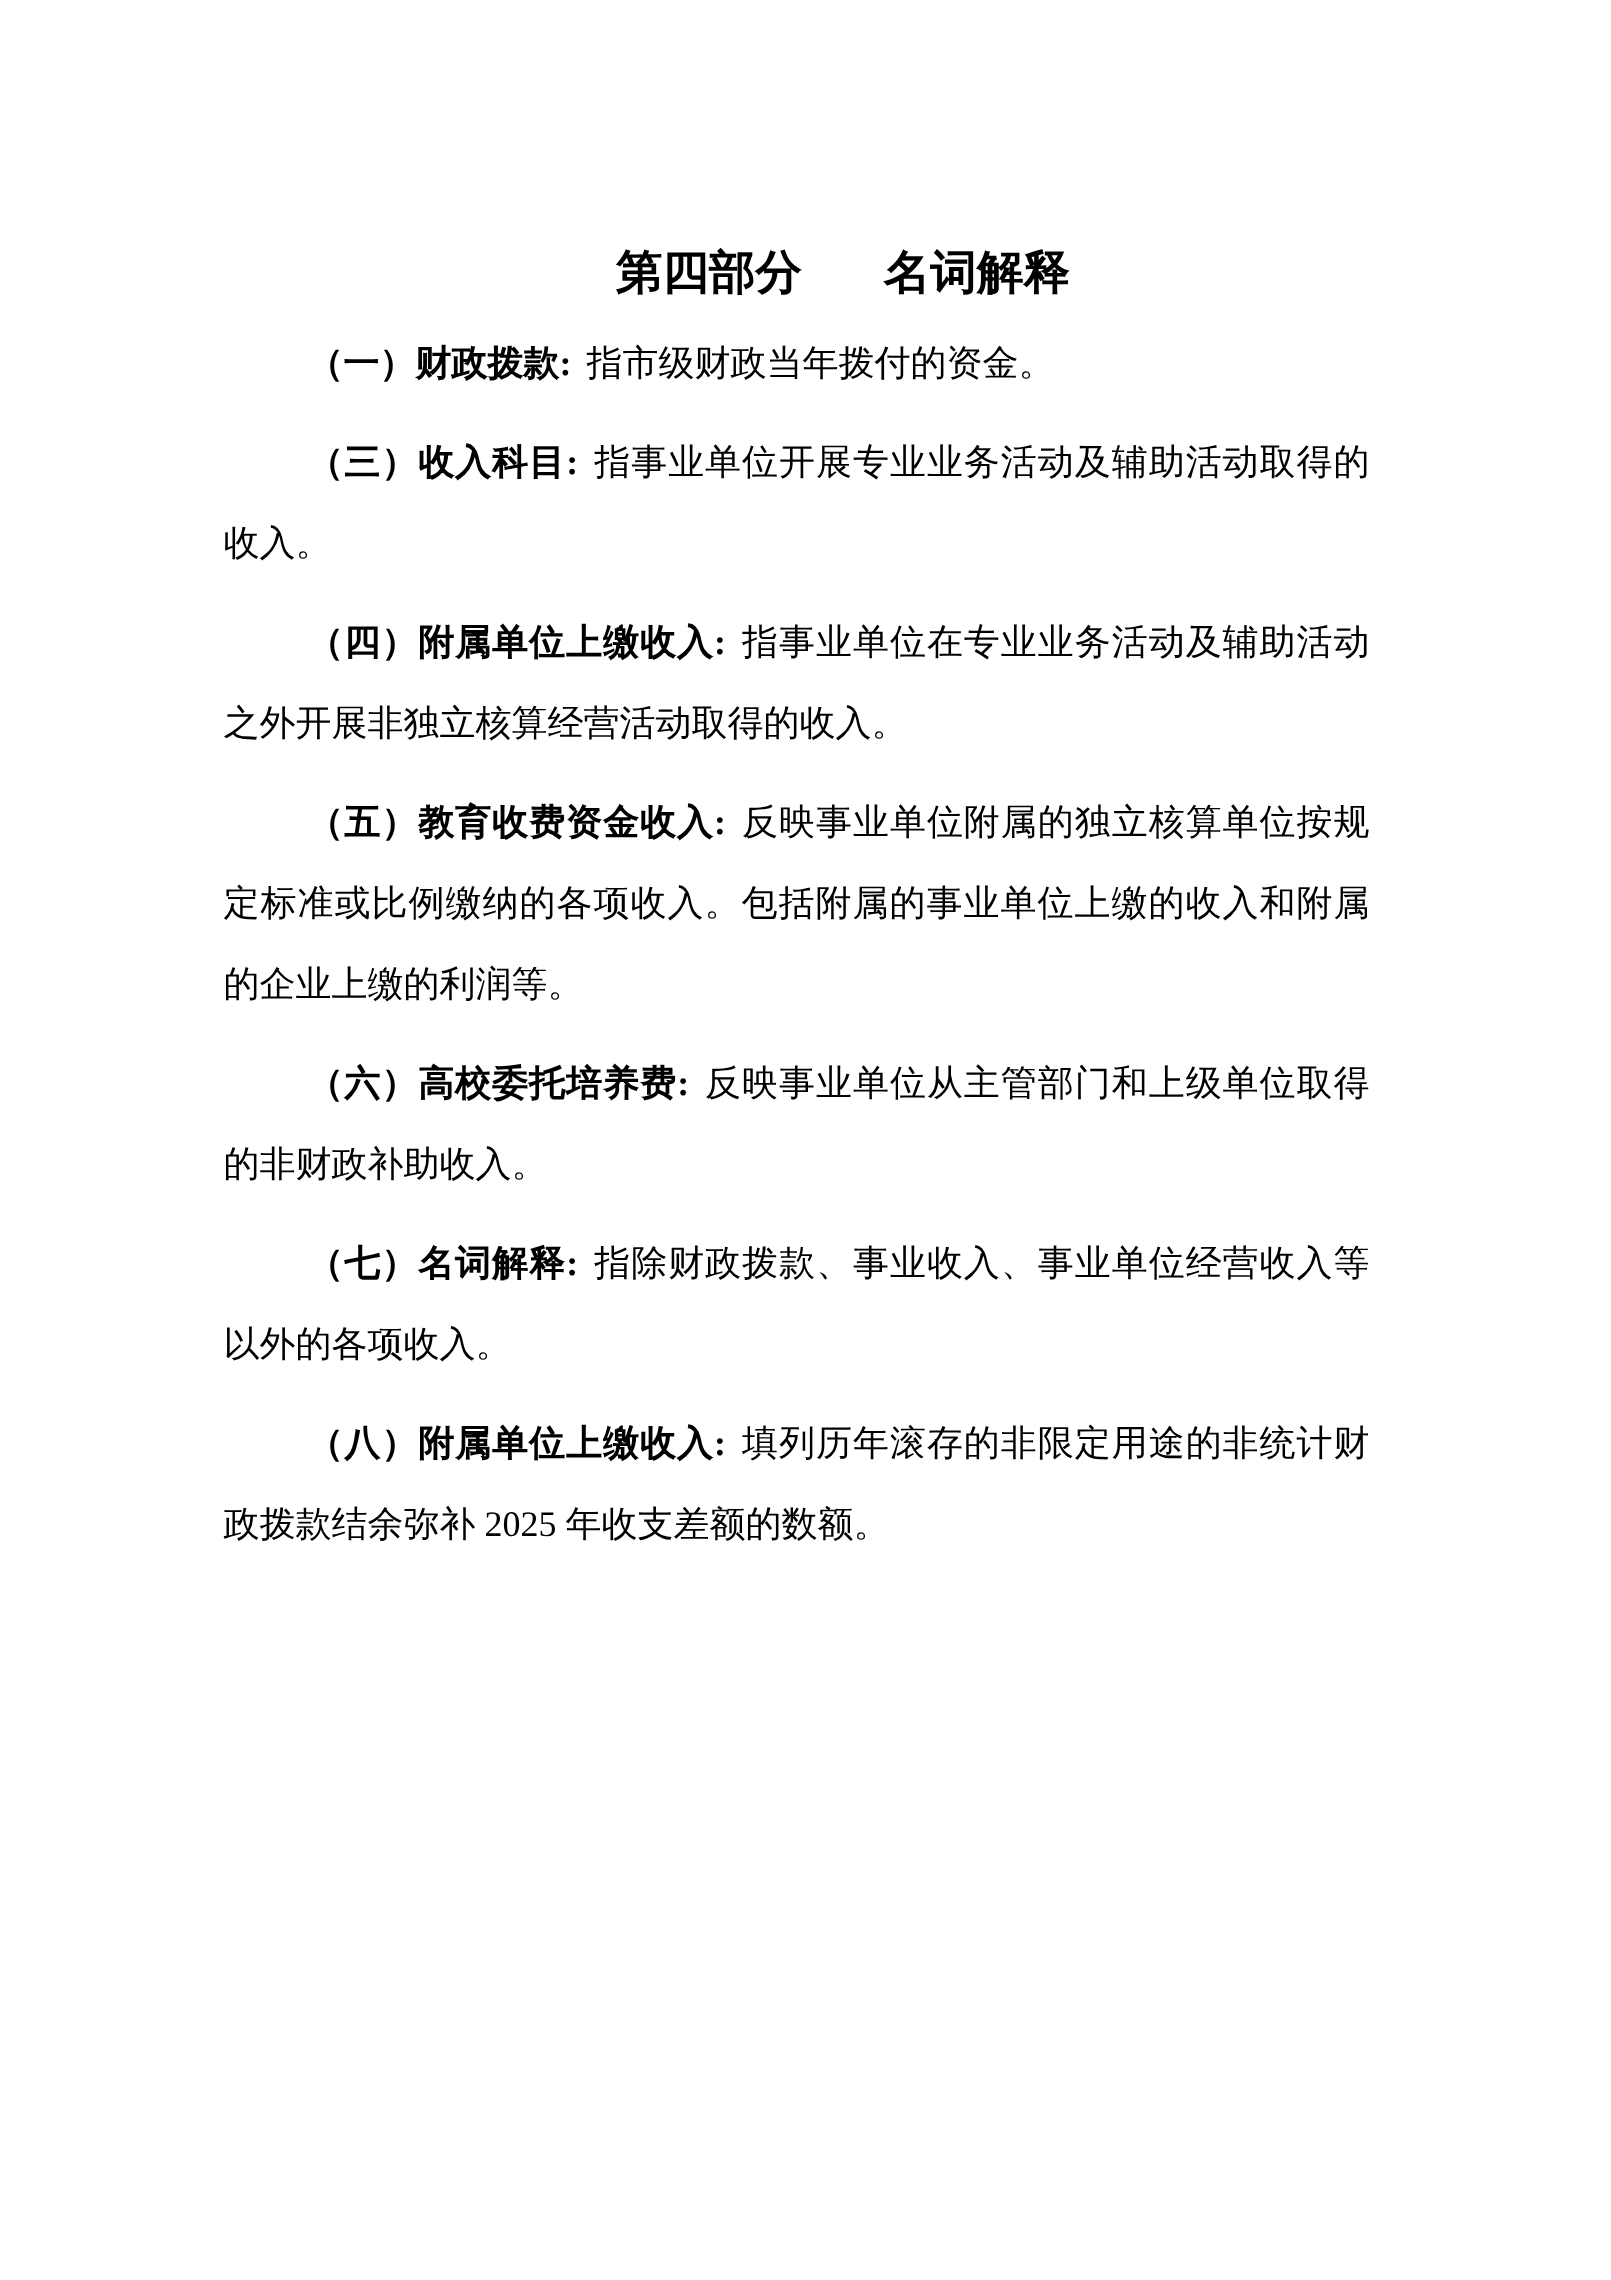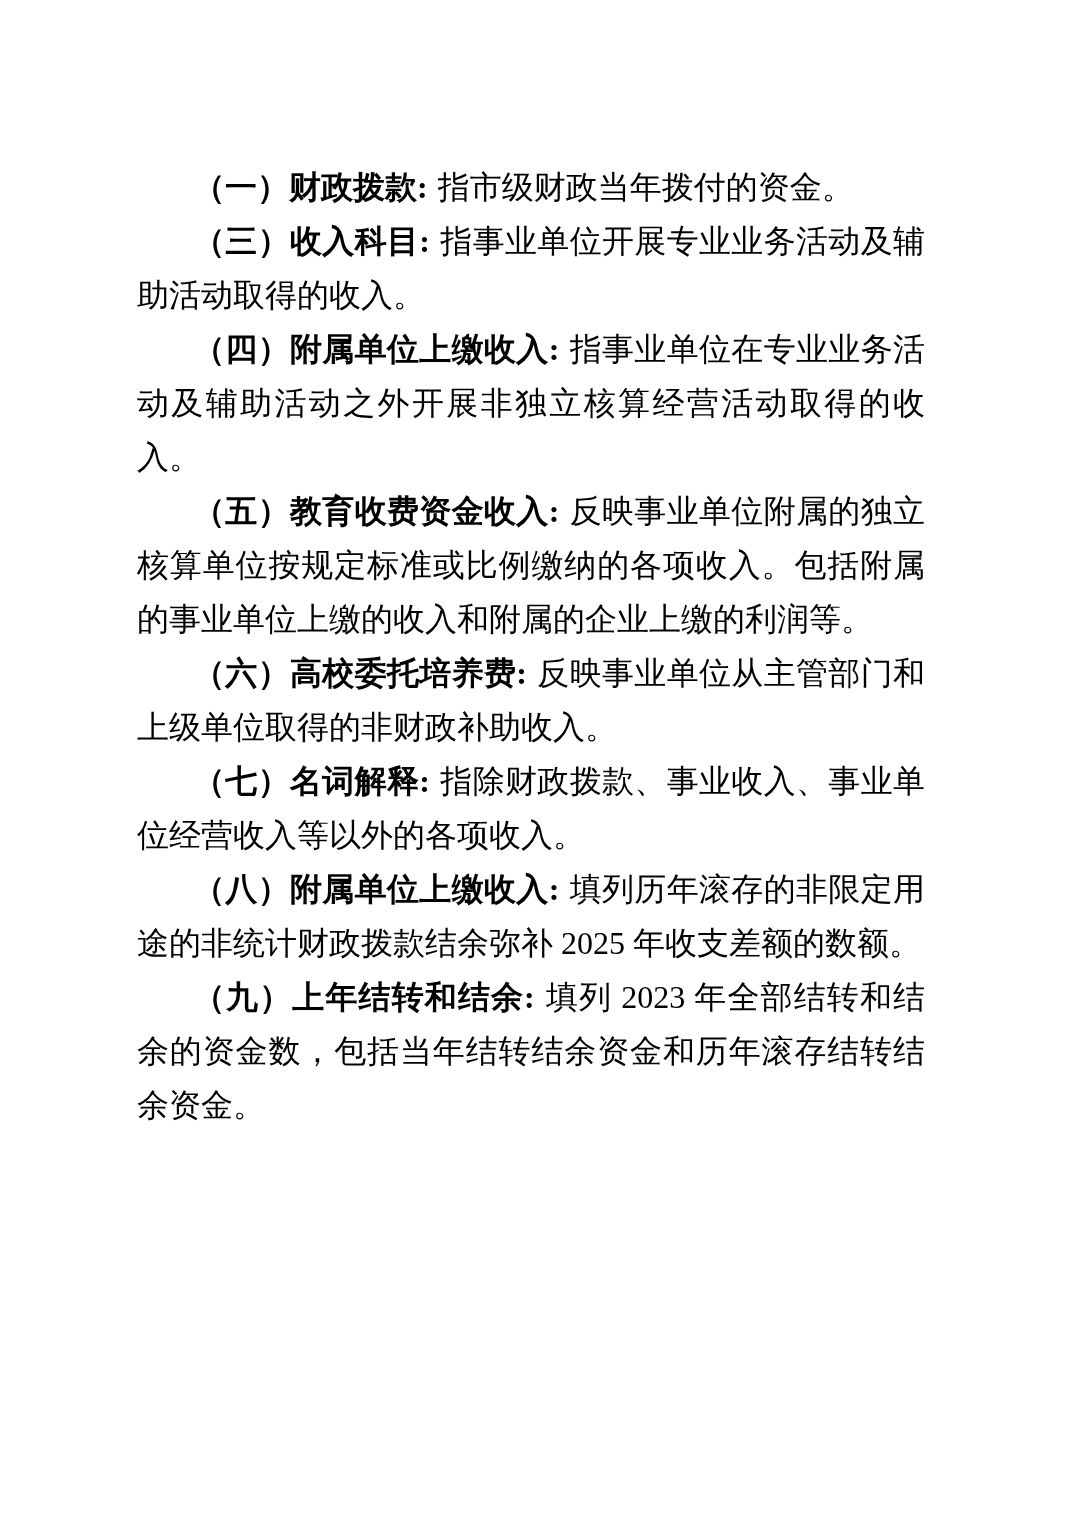--- a/index.html
+++ b/index.html
@@ -33,40 +33,44 @@
   }
   .section-heading {
     margin: 66px 0 0 0;
     font-size: 31px;
     line-height: 54px;
     font-weight: 700;
     text-indent: 56px;
     font-family: "Liberation Sans", "DejaVu Sans", sans-serif;
   }
   .para {
-    margin: 0;
-    font-size: 32px;
+    margin: 12px;
+    font-size: 24px;
     line-height: 54px;
     text-indent: 56px;
     text-align: justify;
     text-justify: inter-ideograph;
   }
   .term {
     font-weight: 700;
     margin-right: 10px;
   }
   .def {
     font-weight: 400;
   }
 </style>
 </head>
 <body>
 
 <div class="page">
 
+  <h1 class="doc-title">
+    <span class="title-left">第四部分</span>
+    <span class="title-right">名词解释</span>
+  </h1>
 
 
   <p class="para">
     <span class="term">（一）财政拨款:</span><span class="def">指市级财政当年拨付的资金。</span>
   </p>
 
 
   <p class="para">
     <span class="term">（三）收入科目:</span><span class="def">指事业单位开展专业业务活动及辅助活动取得的收入。</span>
   </p>
@@ -84,17 +88,14 @@
   </p>
 
   <p class="para">
     <span class="term">（七）名词解释:</span><span class="def">指除财政拨款、事业收入、事业单位经营收入等以外的各项收入。</span>
   </p>
 
   <p class="para">
     <span class="term">（八）附属单位上缴收入:</span><span class="def">填列历年滚存的非限定用途的非统计财政拨款结余弥补 2025 年收支差额的数额。</span>
   </p>
 
-  <p class="para">
-    <span class="term">（九）上年结转和结余:</span><span class="def">填列 2023 年全部结转和结余的资金数，包括当年结转结余资金和历年滚存结转结余资金。</span>
-  </p>
 
 </div>
 
 </body></html>

